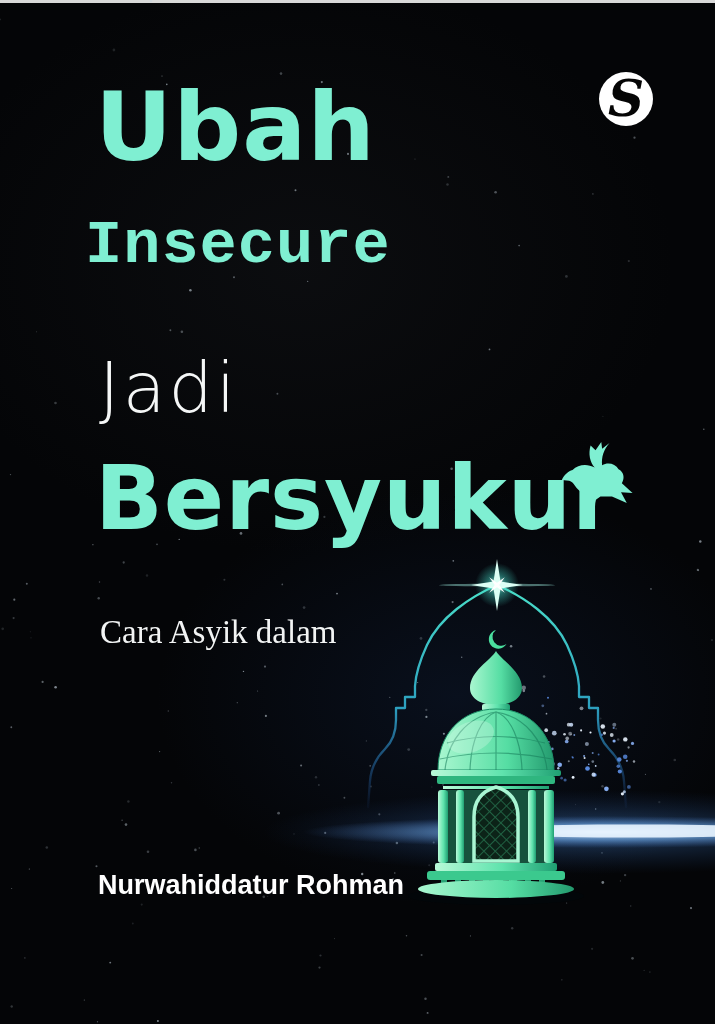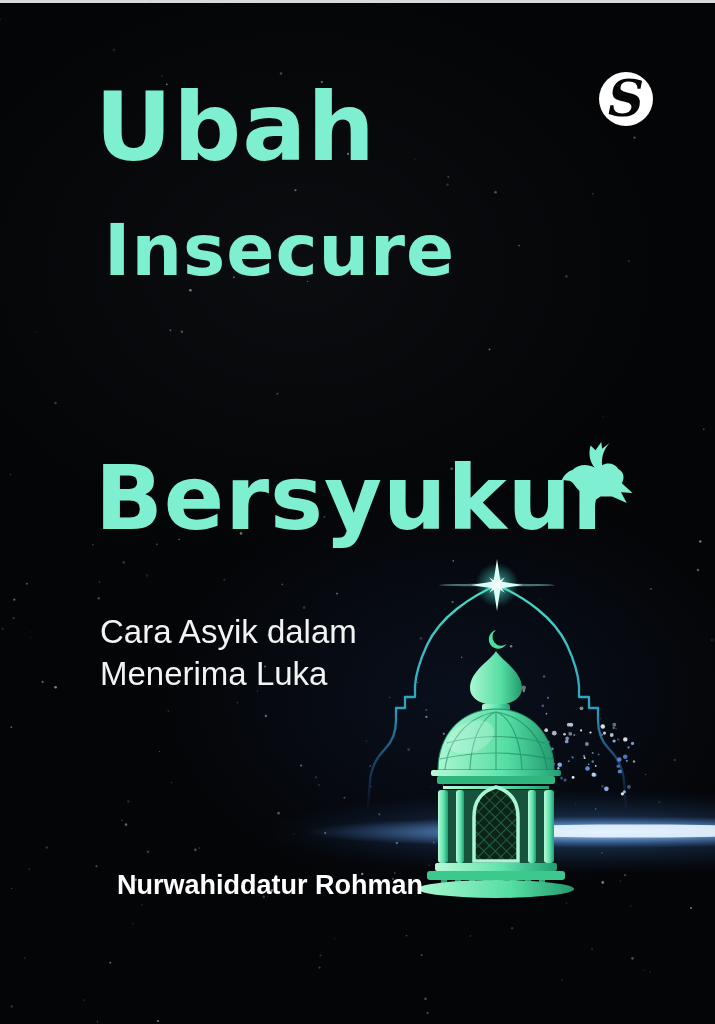--- a/index.html
+++ b/index.html
@@ -10,29 +10,29 @@
       radial-gradient(ellipse 430px 300px at 64% 68%, rgba(22,44,86,.28), transparent 70%),
       radial-gradient(ellipse 520px 400px at 42% 26%, rgba(42,44,50,.20), transparent 72%),
       #040507;
   }
   .top-edge{position:absolute;top:0;left:0;width:715px;height:3px;background:#ececec;opacity:.92;}
   .stars-layer{position:absolute;inset:0;z-index:1;}
   .artwork{position:absolute;left:235px;top:545px;width:480px;height:370px;z-index:2;}
   .txt{position:absolute;line-height:1;white-space:nowrap;z-index:3;}
   .title{color:var(--mint,#7FEFD2);font-weight:bold;letter-spacing:1px;}
   #t1{left:95px;top:80px;font-size:95px;}
-  #t2{left:104px;top:215px;font-size:71px;}
+  #t2{left:85px;top:215px;font-size:62px;font-family:Liberation Mono, monospace;}
   #t3{left:99px;top:353px;font-size:70px;font-weight:300;color:#F5F7F7;letter-spacing:3px;}
   #t4{left:95px;top:454px;font-size:89px;}
   .subtitle{position:absolute;left:100px;top:611px;z-index:3;
-    font-family:Liberation Sans, sans-serif;font-size:33px;line-height:42px;
+    font-family:Liberation Serif, serif;font-size:33px;line-height:42px;
     color:#F2F4F4;font-weight:400;}
   .authors{position:absolute;left:98px;top:869px;z-index:3;
     font-family:"Liberation Sans",sans-serif;font-size:27px;line-height:33px;
-    color:#FFFFFF;font-weight:700;margin-left:19px;}
+    color:#FFFFFF;font-weight:700;}
   .logo{position:absolute;left:599px;top:72px;width:54px;height:54px;z-index:3;}
   .logo-circle{position:absolute;inset:0;border-radius:50%;background:#FFFFFF;}
   .logo-s{position:absolute;left:0;top:-1px;width:100%;height:54px;text-align:center;
     font-family:"DejaVu Serif",serif;font-style:italic;font-weight:700;
     font-size:50px;line-height:56px;color:#050505;}
   .dove{position:absolute;left:561px;top:440px;width:74px;height:70px;z-index:3;}
   .dove path{fill:var(--mint,#7FEFD2);}
 </style>
 </head>
 <body>
@@ -213,33 +213,33 @@
       <circle cx="433.7" cy="842.5" r="1.00" fill="#C8D4DE" opacity="0.33"></circle>
     </svg>
 
   <div class="logo">
     <div class="logo-circle"></div>
     <div class="logo-s">S</div>
   </div>
 
   <div class="txt title" id="t1">Ubah</div>
   <div class="txt title" id="t2">Insecure</div>
+  <div class="txt" id="t3">Jadi</div>
   <div class="txt title" id="t4">Bersyukur</div>
 
   <svg class="dove" viewBox="0 0 90 80" xmlns="http://www.w3.org/2000/svg">
     <path d="M 14 34 C 9 35, 4 40, 1 46 L 10 47 C 13 48, 15 50, 17 53
              C 22 61, 32 66, 41 64 L 38 73 L 48 66 L 62 66 L 80 74 L 73 61
              L 87 62 L 74 50 C 78 43, 76 36, 70 33 C 66 26, 57 24, 50 28
              C 49 18, 52 9, 59 1 L 50 8 L 49 0 L 42 10 L 36 4
              C 33 14, 35 24, 41 31 C 32 26, 21 27, 14 34 Z"></path>
   </svg>
 
   <div class="subtitle">
     <div>Cara Asyik dalam</div>
-    <div>Menerima Luka</div>
   </div>
 
   <svg class="artwork" viewBox="0 0 480 370" xmlns="http://www.w3.org/2000/svg">
     <defs>
       <linearGradient id="archG" x1="0" y1="0" x2="0" y2="1">
         <stop offset="0" stop-color="#4AE0C9" stop-opacity="1"></stop>
         <stop offset="0.55" stop-color="#2FA9C9" stop-opacity="0.95"></stop>
         <stop offset="1" stop-color="#2E6FD8" stop-opacity="0.05"></stop>
       </linearGradient>
       <radialGradient id="starGlow">

